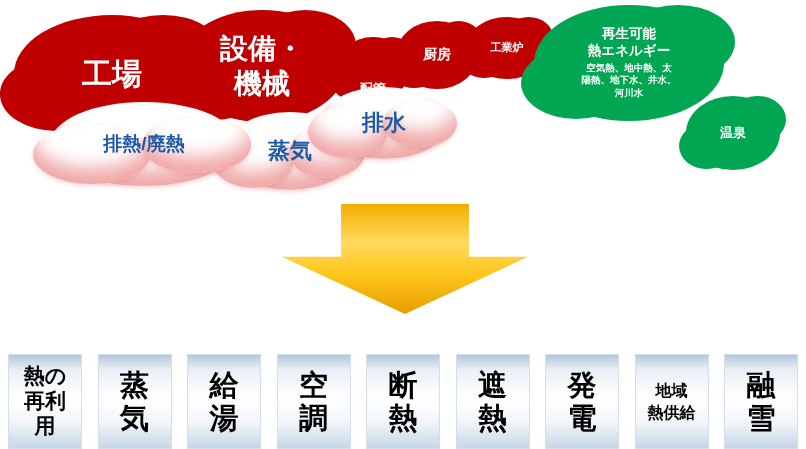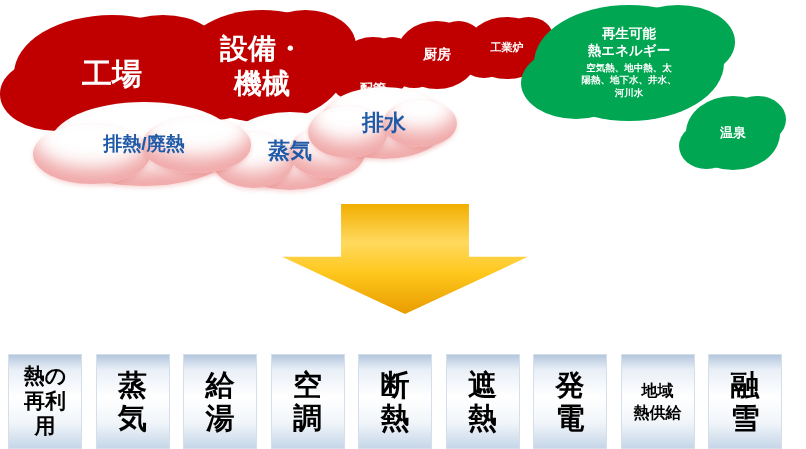--- a/index.html
+++ b/index.html
@@ -47,21 +47,21 @@
 
   
   .arrow-down{
     position:absolute;left:282px;top:204px;width:246px;height:110px;z-index:1;
     background:linear-gradient(180deg,#f2ae00 0%,#ffd95e 35%,#ffc81e 62%,#e89c00 100%);
     clip-path:polygon(24% 0,76% 0,76% 48%,100% 48%,50% 100%,0 48%,24% 48%);
   }
 
   
   .apps{
-    position:absolute;left:8px;right:24px;top:354px;height:84px;
+    position:absolute;left:8px;right:8px;top:354px;height:84px;
     display:flex;justify-content:space-between;z-index:2;
   }
   .app-box{
     width:74px;height:95px;display:flex;align-items:center;justify-content:center;
     text-align:center;box-sizing:border-box;
     background:linear-gradient(180deg,#b4c7dd 0%,#e9eff7 16%,#ffffff 45%,#f2f6fa 72%,#c6d6e8 100%);
     border:1px solid #d4dfeb;
   }
   .app-label{
     font-weight:bold;color:#000;white-space:pre-line;

